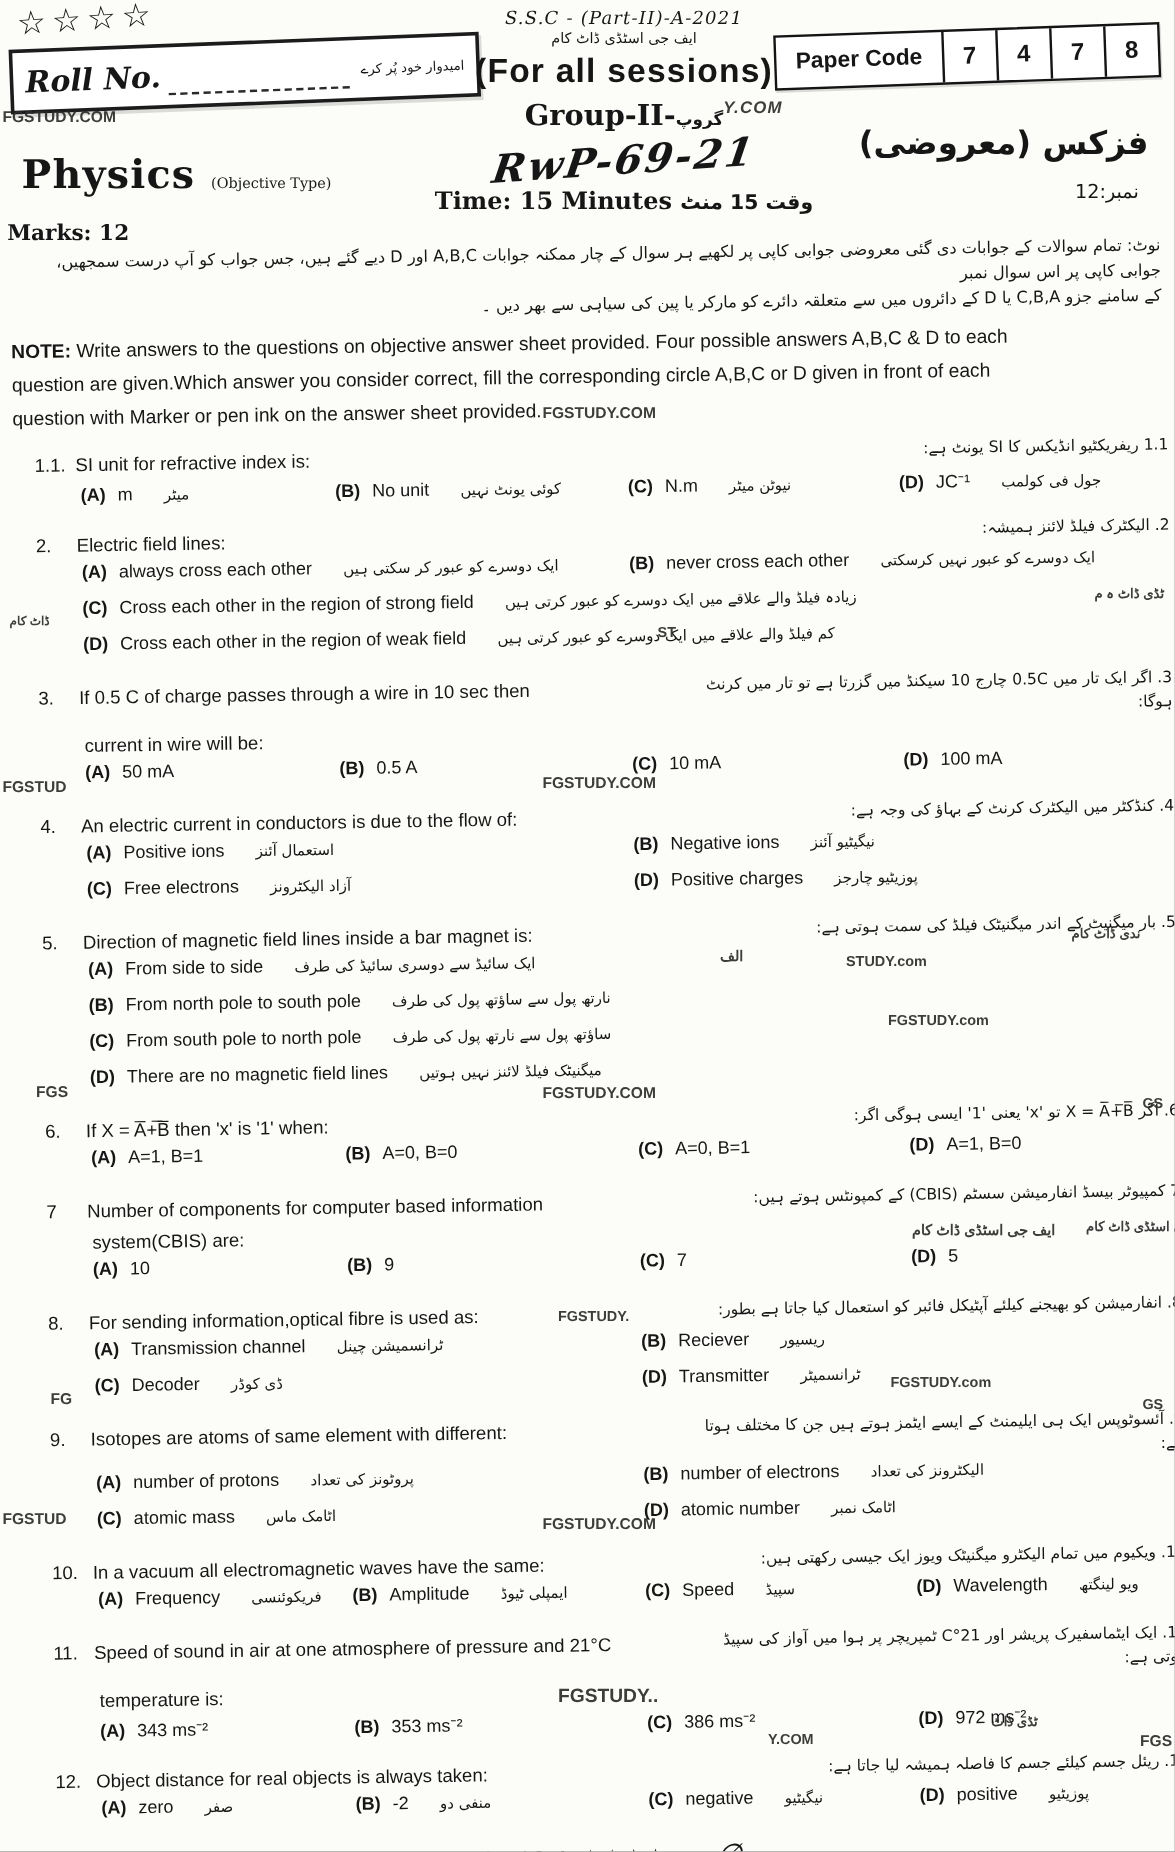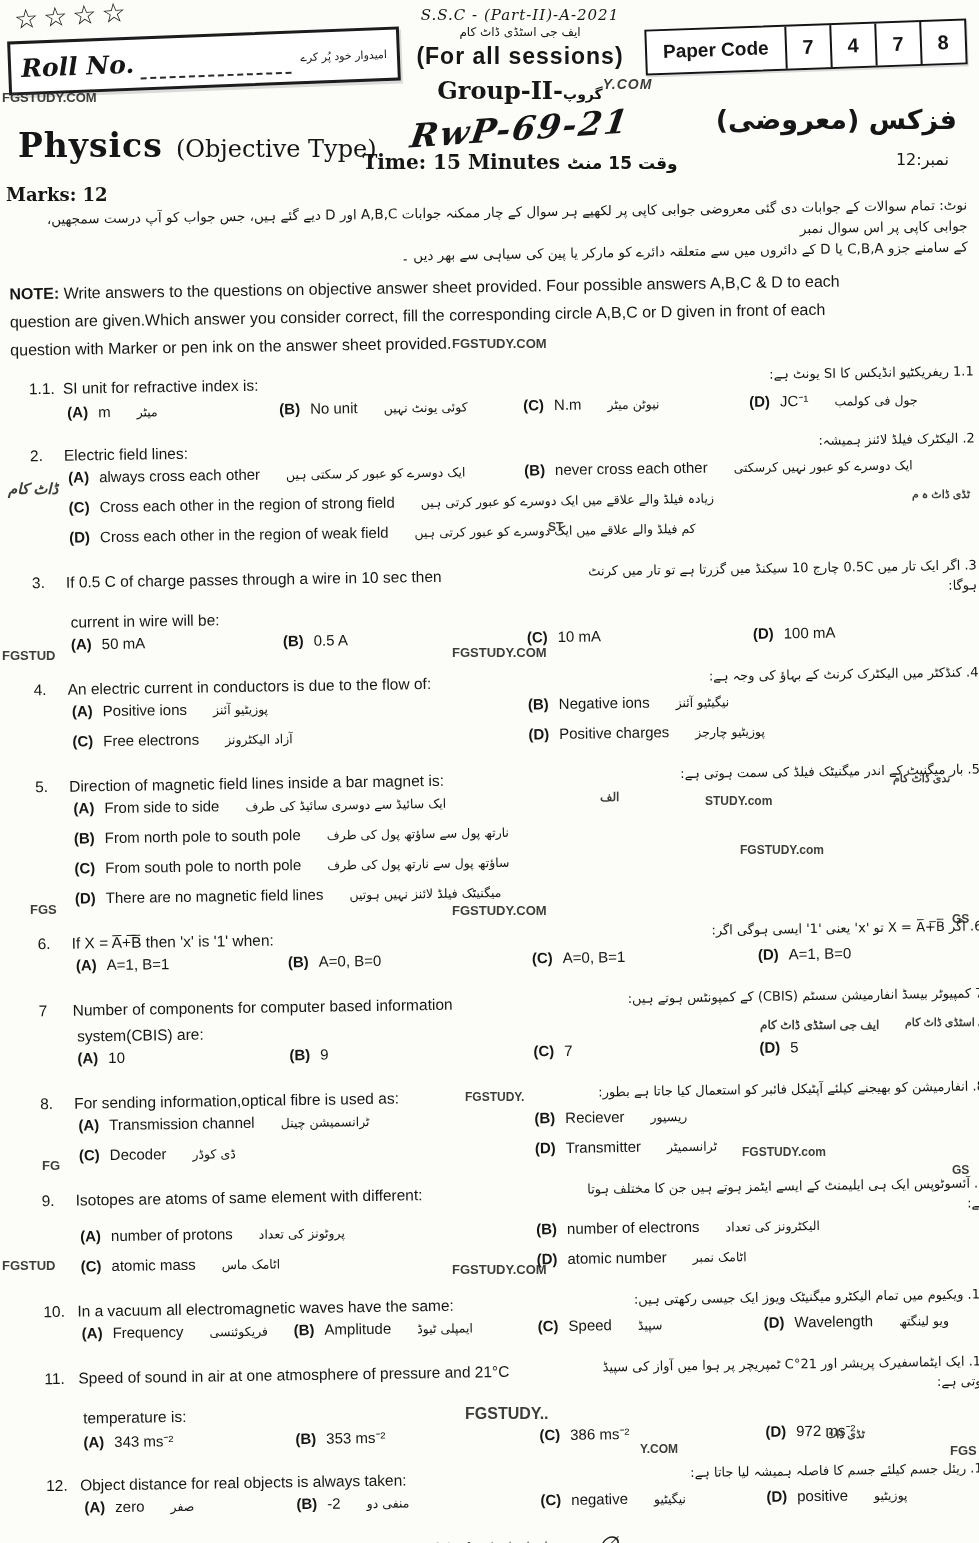--- a/index.html
+++ b/index.html
@@ -16,21 +16,21 @@
     border:3px solid #1c1c1c; background:#fff; transform:rotate(-2.2deg);
     display:flex; align-items:center; padding:2px 10px;
     box-shadow:2px 3px 0 #00000022;
   }
   .roll-label { font-family:"DejaVu Serif", serif; font-style:italic; font-size:25px; font-weight:600; white-space:nowrap; }
   .roll-line { flex:1; border-bottom:2px dashed #2a2a2a; height:20px; margin:12px 10px 0 6px; }
   .roll-ur { font-size:11px; direction:rtl; font-family:"DejaVu Sans", sans-serif; white-space:nowrap; }
   .center-head { position:absolute; left:330px; top:6px; width:380px; text-align:center; }
   .exam-line { font-family:"DejaVu Serif", serif; font-style:italic; font-size:15px; letter-spacing:1px; }
   .urdu-site { font-size:12px; direction:rtl; font-family:"DejaVu Sans", sans-serif; margin-top:1px; }
-  .sessions { font-size:23px; font-weight:700; letter-spacing:1px; margin-top:4px; }
+  .sessions { font-size:28px; font-weight:700; letter-spacing:1px; margin-top:4px; }
   .group-line { font-family:"DejaVu Serif", serif; font-size:24px; font-weight:700; margin-top:6px; }
   .group-line .ur { font-family:"DejaVu Sans", sans-serif; font-size:14px; }
   .group-line .wm { font-style:italic; font-size:14px; font-weight:800; letter-spacing:1px; }
   .handwritten {
     font-family:"DejaVu Serif", serif; font-style:italic; font-weight:900;
     font-size:33px; letter-spacing:2px; margin-top:4px;
     transform:skewX(-12deg) rotate(-4deg); display:inline-block;
   }
   .time-line { font-family:"DejaVu Serif", serif; font-size:20px; font-weight:700; margin-top:2px; }
   .time-line .ur { font-family:"DejaVu Sans", sans-serif; font-size:17px; }
@@ -38,21 +38,21 @@
     position:absolute; top:24px; right:12px; display:flex; align-items:stretch;
     border:2px solid #141414; background:#fff; transform:rotate(-2deg);
     box-shadow:1px 2px 0 #00000022;
   }
   .pc-label { padding:10px 16px; font-size:19px; font-weight:700; white-space:nowrap; }
   .pc-cell { width:45px; display:flex; align-items:center; justify-content:center; font-size:20px; font-weight:700; border-left:2px solid #141414; }
   .subject-ur { position:absolute; top:104px; right:22px; font-size:27px; font-weight:800; direction:rtl; font-family:"DejaVu Sans", sans-serif;text-align:center; }
   .marks-ur { position:absolute; top:150px; right:30px; font-size:16px; direction:rtl; font-family:"DejaVu Sans", sans-serif; }
   .subject-en { position:absolute; top:126px; left:18px; font-family:"DejaVu Serif", serif; white-space:nowrap; }
   .subject-en .big { font-size:33px; font-weight:800; letter-spacing:1px; }
-  .subject-en .small { font-size:24px; margin-left:8px; }
+  .subject-en .small { font-size:12px; margin-left:8px; }
   .marks-en { position:absolute; top:184px; left:6px; font-size:18px; font-weight:700; font-family:"DejaVu Serif", serif; }
   
   .flow { position:absolute; top:202px; left:0; width:979px; transform:rotate(-0.9deg); transform-origin:50% 0; }
   .note-ur { direction:rtl; text-align:right; padding:0 12px 0 40px; font-size:13.5px; line-height:21px; font-family:"DejaVu Sans", sans-serif; }
   .note-en { padding:8px 14px 0 8px; font-size:16px; line-height:28px; }
   .note-en .lbl { font-weight:800; }
   .questions { padding-top:12px; }
   .q { margin-bottom:11px; }
   .q-line { display:flex; align-items:flex-start; padding:0 8px 0 26px; }
   .q-en { flex:0 0 55%; font-size:15.5px; line-height:26px; }
@@ -233,21 +233,21 @@
     <div class="q-line">
       <span class="q-en"><span class="no">4.</span><span>An electric current in conductors is due to the flow of:</span></span>
       <span class="q-ur">4. کنڈکٹر میں الیکٹرک کرنٹ کے بہاؤ کی وجہ ہے:</span>
     </div>
 
     <div>
             <div class="opt-row row-2">
               <div class="opt">
                 <span class="opt-letter">(A)</span>
                 <span class="opt-en">Positive ions</span>
-                <span class="opt-ur">پوزیٹیو آئنز</span>
+                <span class="opt-ur">استعمال آئنز</span>
               </div>
               <div class="opt">
                 <span class="opt-letter">(B)</span>
                 <span class="opt-en">Negative ions</span>
                 <span class="opt-ur">نیگیٹیو آئنز</span>
               </div>
             </div>
             <div class="opt-row row-2">
               <div class="opt">
                 <span class="opt-letter">(C)</span>
@@ -521,21 +521,21 @@
     <div class="footer">
       <span>27-10-A-</span><span>☆☆☆☆</span>
       <span>----</span>
       <span class="scr">∅</span>
     </div>
   </div>
 
   <div class="wm-layer">
       <span class="wm" style="left: 2px; top: 90px; font-size: 13px;">FGSTUDY.COM</span>
       <span class="wm" style="left: 452px; top: 336px; font-size: 13px;">FGSTUDY.COM</span>
-      <span class="wm" style="left: 8px; top: 480px; font-size: 15px; font-style: italic;">ڈاٹ کام</span>
+      <span class="wm" style="left: 8px; top: 512px; font-size: 10px;">ڈاٹ کام</span>
       <span class="wm" style="left: 912px; top: 488px; font-size: 11px;">ٹڈی ڈاٹ ہ م</span>
       <span class="wm" style="left: 548px; top: 520px; font-size: 12px;">ST</span>
       <span class="wm" style="left: 2px; top: 648px; font-size: 13px;">FGSTUD</span>
       <span class="wm" style="left: 452px; top: 645px; font-size: 13px;">FGSTUDY.COM</span>
       <span class="wm" style="left: 893px; top: 772px; font-size: 11px;">ندی ڈاٹ کام</span>
       <span class="wm" style="left: 600px; top: 790px; font-size: 12px;">الف</span>
       <span class="wm" style="left: 705px; top: 794px; font-size: 12px;">STUDY.com</span>
       <span class="wm" style="left: 740px; top: 843px; font-size: 12px;">FGSTUDY.com</span>
       <span class="wm" style="left: 30px; top: 902px; font-size: 13px;">FGS</span>
       <span class="wm" style="left: 452px; top: 903px; font-size: 13px;">FGSTUDY.COM</span>

